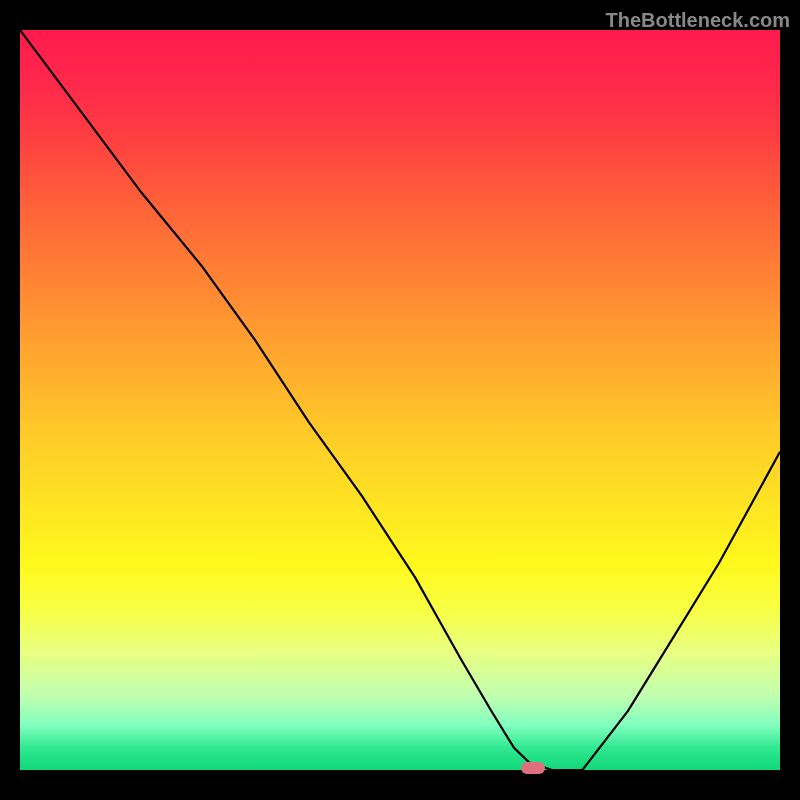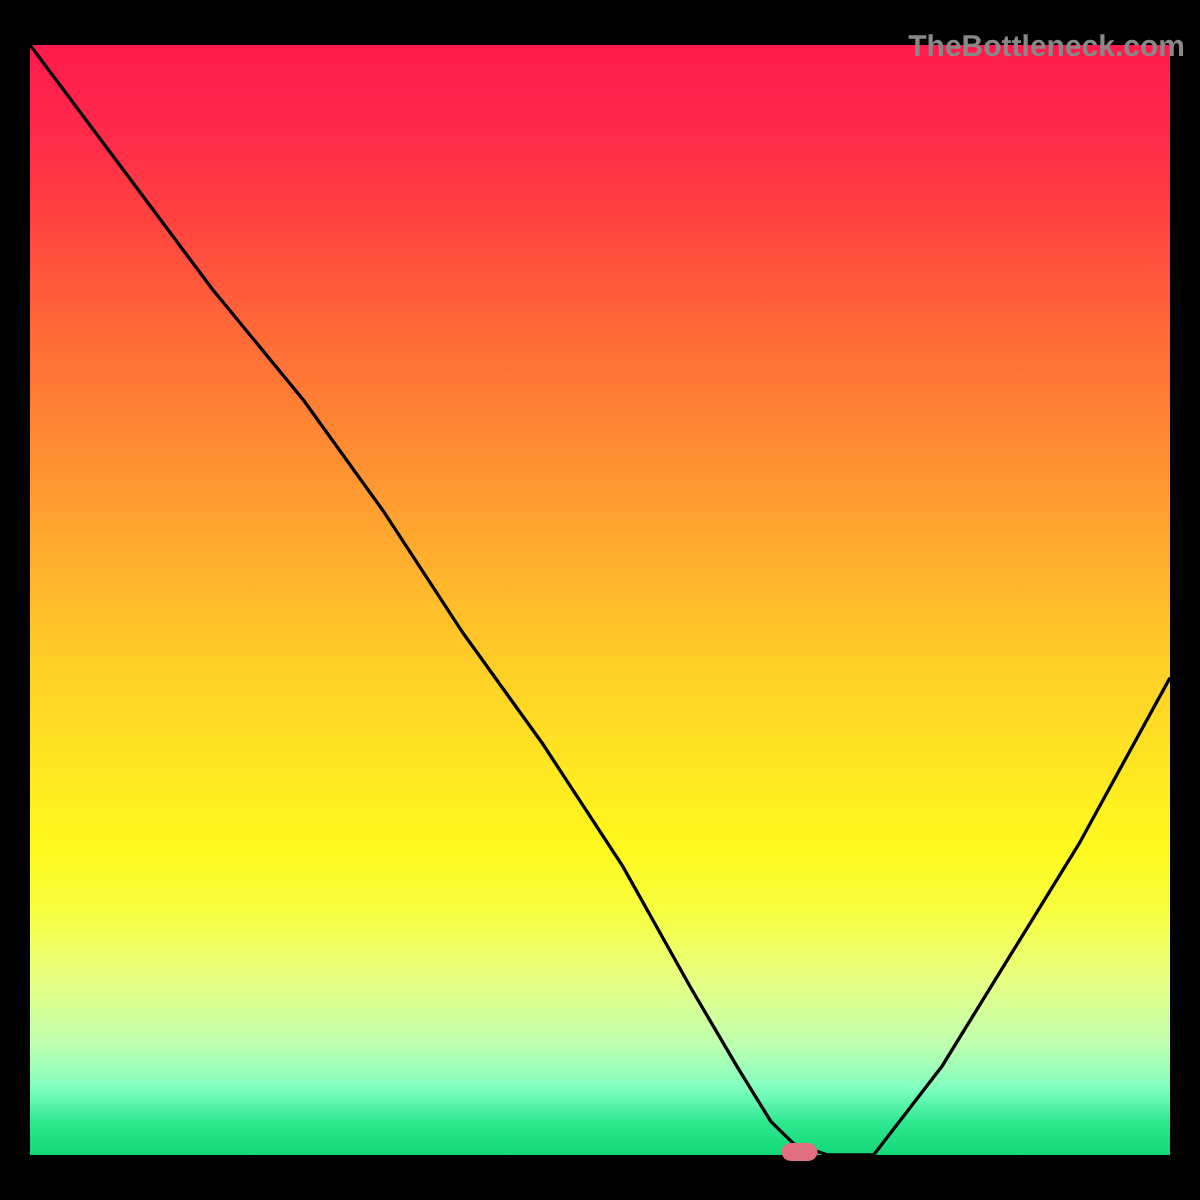--- a/index.html
+++ b/index.html
@@ -5,21 +5,21 @@
   * { margin: 0; padding: 0; box-sizing: border-box; }
   body {
     width: 800px;
     height: 800px;
     background: #000;
     position: relative;
     font-family: Arial, sans-serif;
   }
   .watermark {
     position: absolute;
-    top: 20px;
+    top: 9px;
     right: 10px;
     color: #888;
     font-size: 20px;
     font-weight: bold;
     z-index: 10;
   }
   .plot-area {
     position: absolute;
     left: 20px;
     top: 30px;

